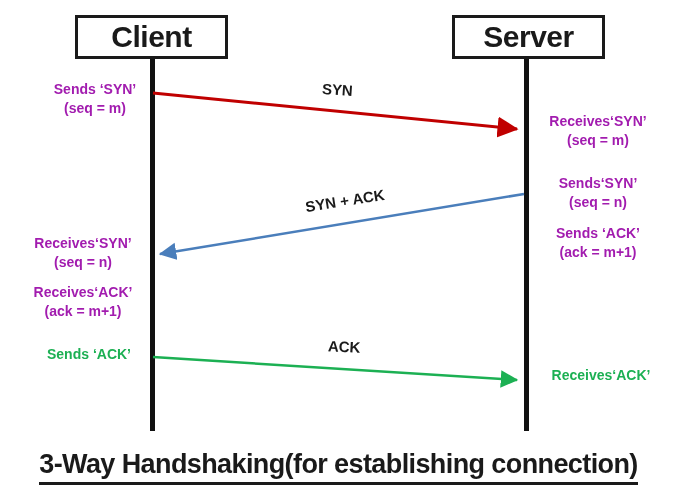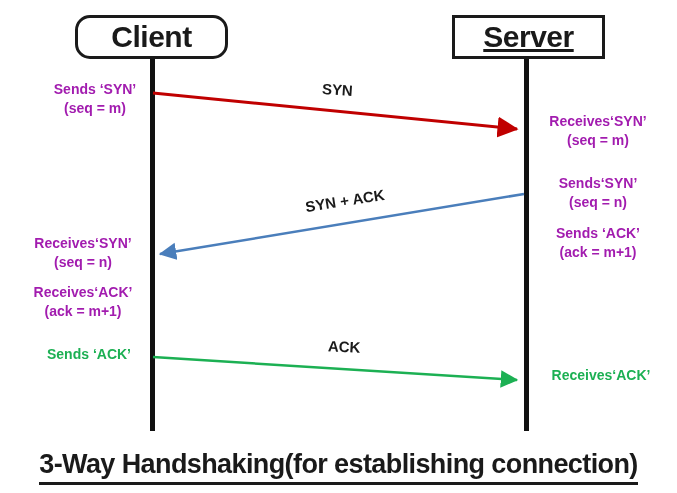--- a/index.html
+++ b/index.html
@@ -20,22 +20,22 @@
     background: #ffffff;
     display: flex;
     align-items: center;
     justify-content: center;
     font-size: 30px;
     font-weight: bold;
     color: #1a1a1a;
     letter-spacing: -0.5px;
     box-sizing: border-box;
   }
-  .actor-box.client { left: 75px; border-radius: 15px; }
-  .actor-box.server { left: 452px; text-decoration: underline; }
+  .actor-box.client { left: 75px; }
+  .actor-box.server { left: 452px; }
   .lifeline {
     position: absolute;
     top: 59px;
     width: 5px;
     height: 372px;
     background: #111111;
   }
   .lifeline.client { left: 150px; }
   .lifeline.server { left: 524px; }
   .arrow-layer {

